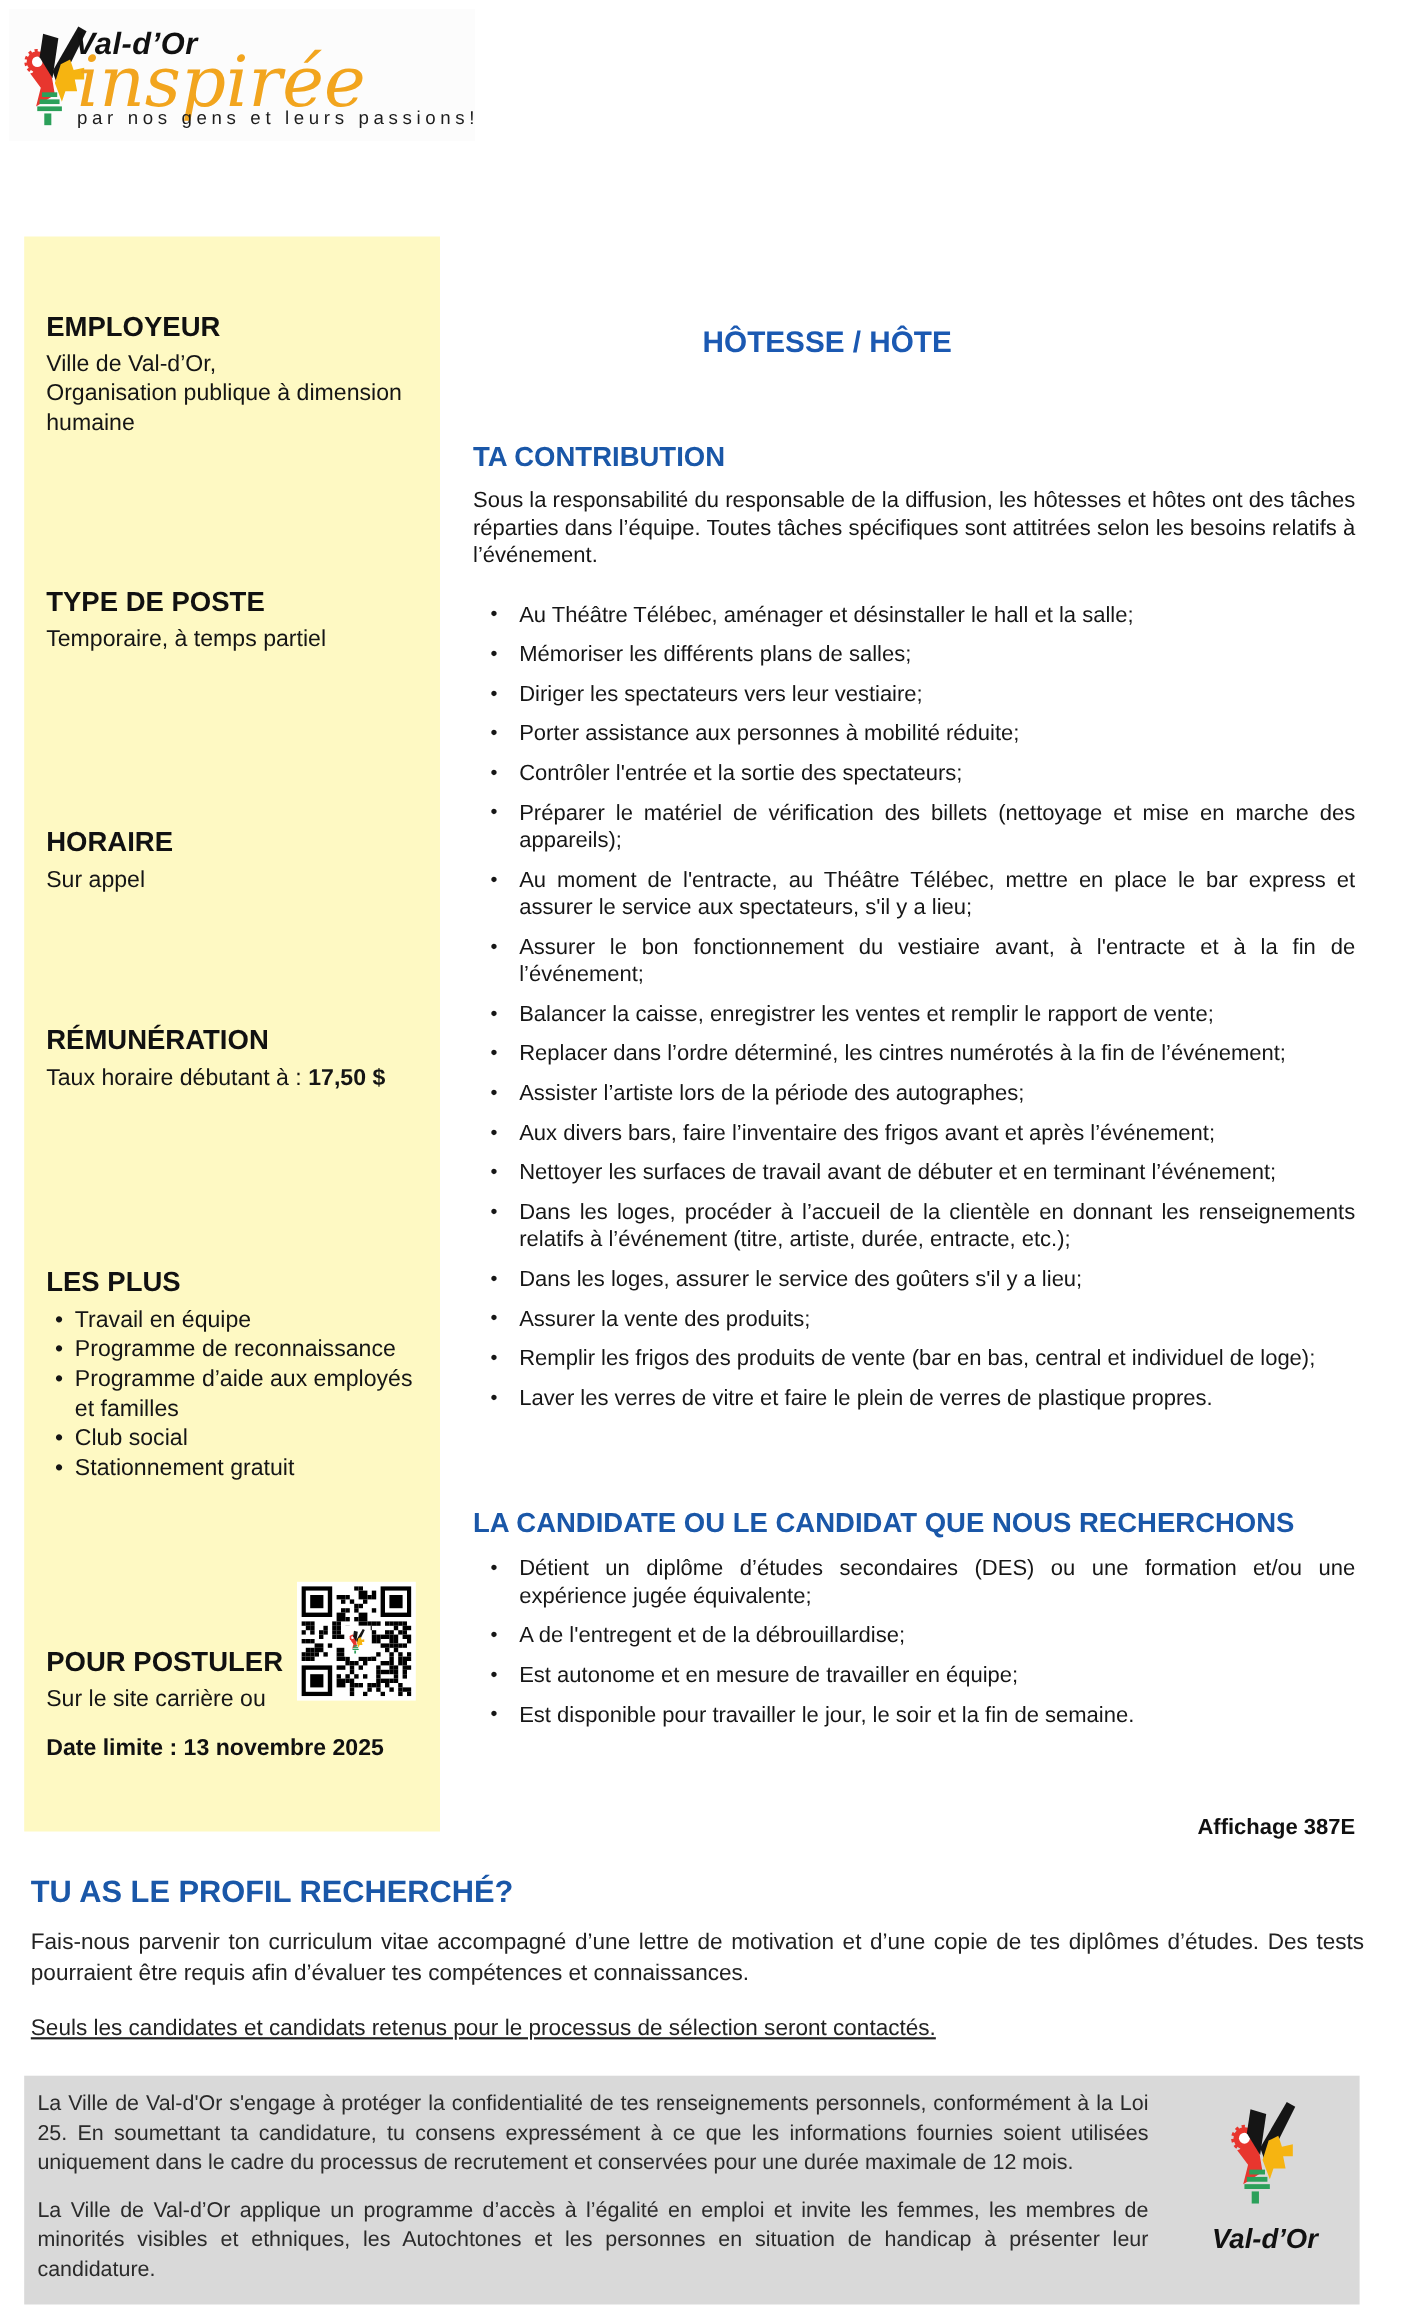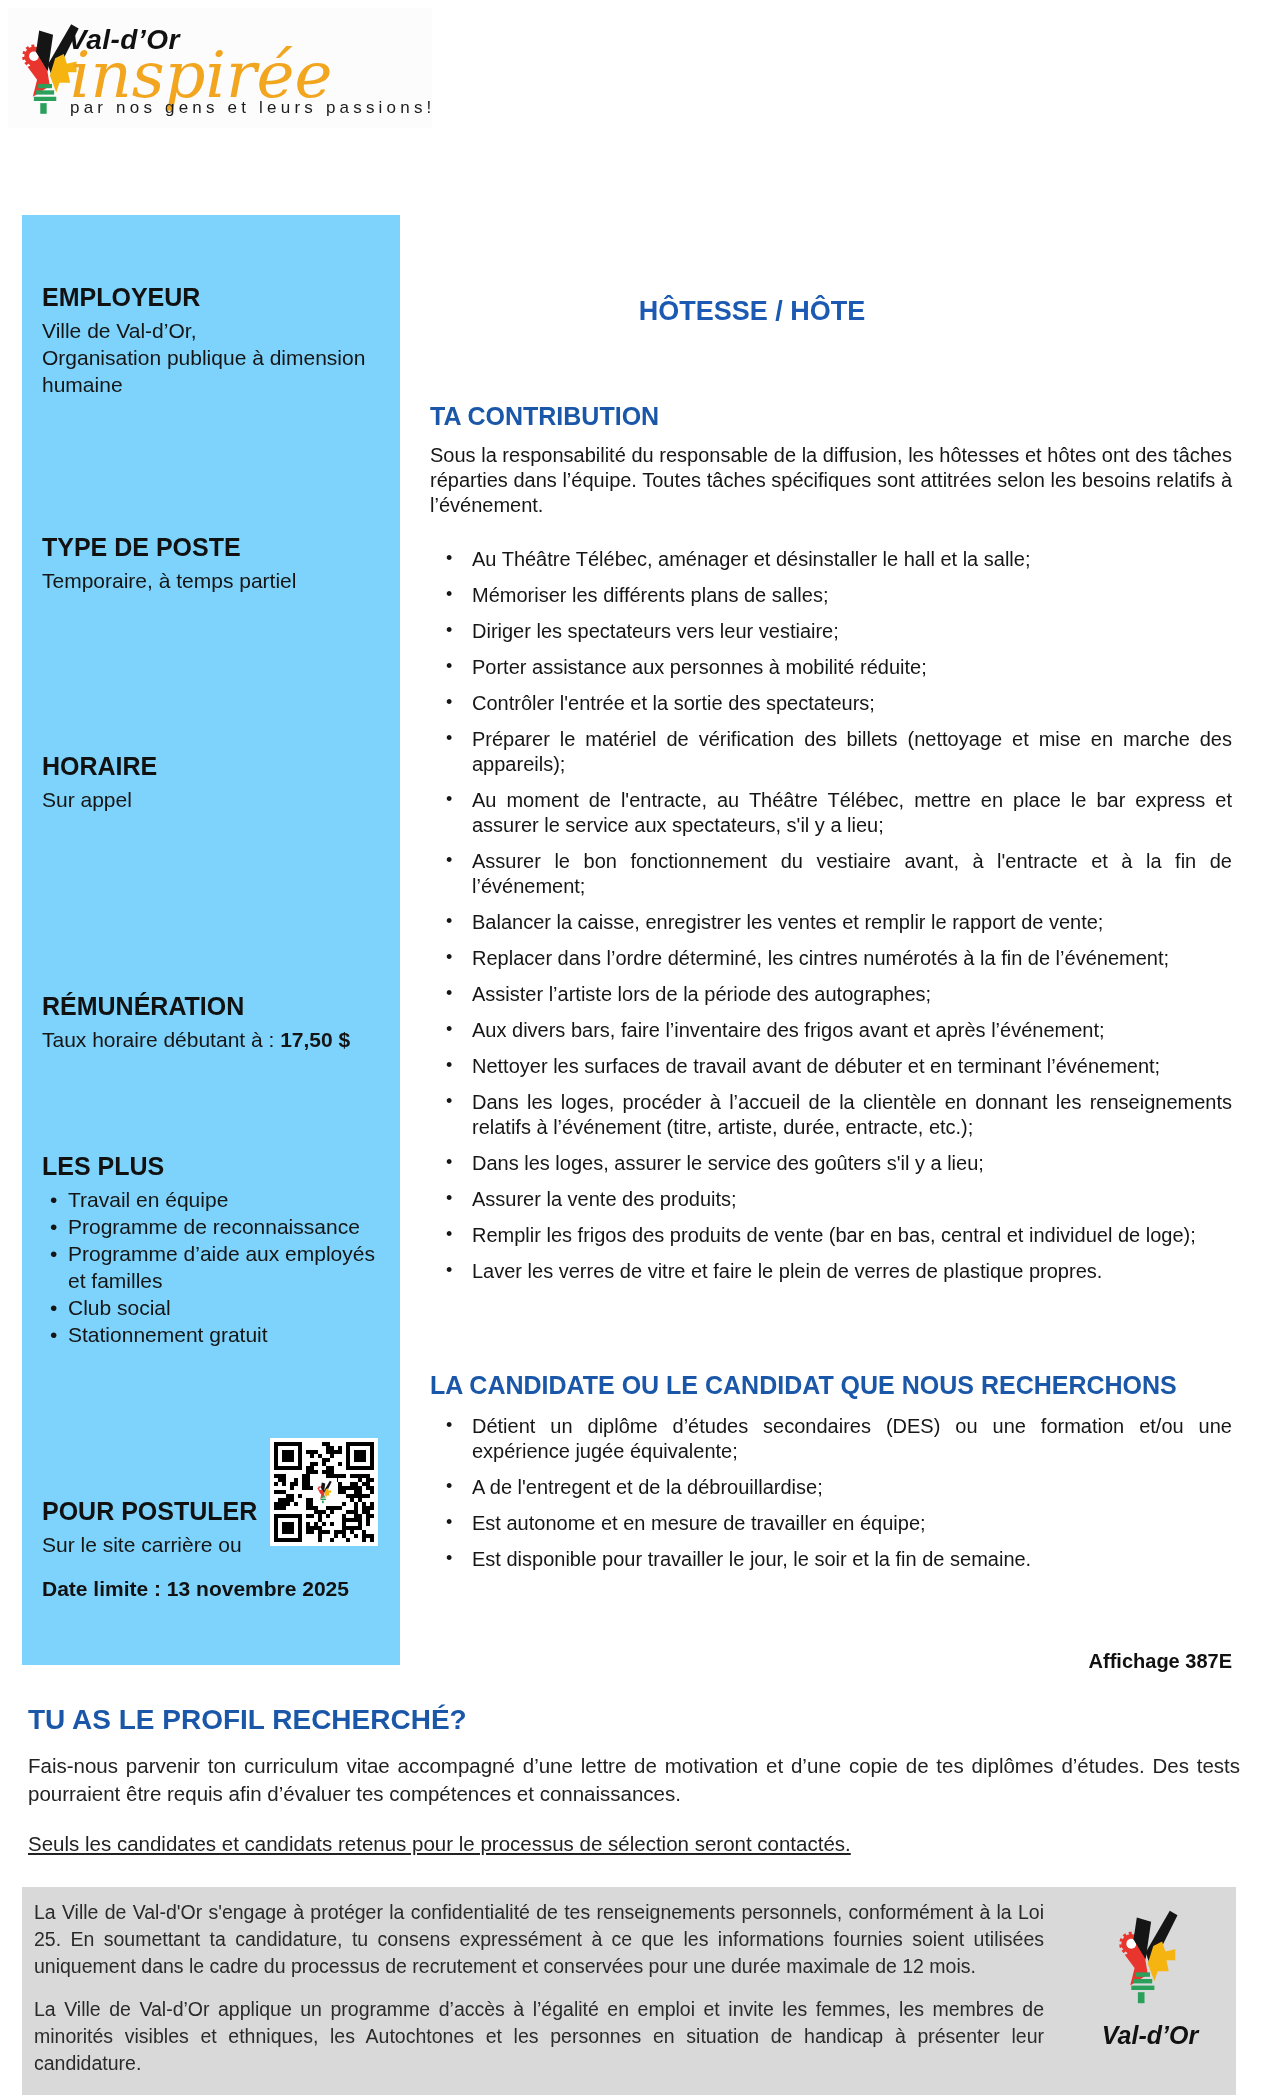--- a/index.html
+++ b/index.html
@@ -9,31 +9,31 @@
     -webkit-font-smoothing:antialiased;overflow:hidden;
   }
   
   #logo-box{position:absolute;left:8px;top:8px;width:424px;height:120px;background:#fcfcfc;}
   #logo-mark{position:absolute;left:12px;top:8px;width:64px;height:106px;}
   #logo-mark svg{width:100%;height:100%;}
   #logo-city{position:absolute;left:60px;top:16px;font-size:28px;font-weight:bold;font-style:italic;color:#111;letter-spacing:.5px;}
   #logo-script{position:absolute;left:62px;top:30px;font-family:"DejaVu Serif",serif;font-style:italic;font-size:64px;color:#F2A51E;}
   #logo-tagline{position:absolute;left:62px;top:90px;font-size:17px;letter-spacing:4.2px;color:#1c1c1c;white-space:nowrap;}
   
-  #sidebar{position:absolute;left:22px;top:215px;width:378px;height:1450px;background:#7dd3fc;}
+  #sidebar{position:absolute;left:22px;top:215px;width:378px;height:1450px;background:#fef9c3;}
   .side-sec{position:absolute;left:20px;width:340px;}
   .side-h{font-size:25px;font-weight:bold;color:#111;margin:0 0 5px 0;}
   .s-line{font-size:21px;line-height:27px;color:#151515;}
   .nowrap{white-space:nowrap;}
   .s-bullet{position:relative;padding-left:26px;font-size:21px;line-height:27px;color:#151515;}
   .s-bullet .dot{position:absolute;left:8px;top:0;}
   #sec-employeur{top:68px;}
   #sec-type{top:318px;}
   #sec-horaire{top:537px;}
-  #sec-remuneration{top:777px;}
+  #sec-remuneration{top:717px;}
   #sec-lesplus{top:937px;}
   #sec-postuler{top:1282px;}
   #side-deadline{position:absolute;left:20px;top:1362px;font-size:21px;font-weight:bold;color:#111;white-space:nowrap;}
   #qr-box{position:absolute;left:248px;top:1223px;width:108px;height:108px;background:#ffffff;padding:4px;box-sizing:border-box;}
   #qr-box svg{width:100%;height:100%;display:block;}
   #qr-logo{position:absolute;left:43px;top:40px;width:24px;height:28px;background:#fff;display:flex;align-items:center;justify-content:center;}
   #qr-logo svg{width:16px;height:24px;}
   
   #main{position:absolute;left:430px;top:0;width:802px;}
   #job-title{position:absolute;top:296px;left:0;width:644px;text-align:center;font-size:27px;font-weight:bold;color:#1B59B2;}

